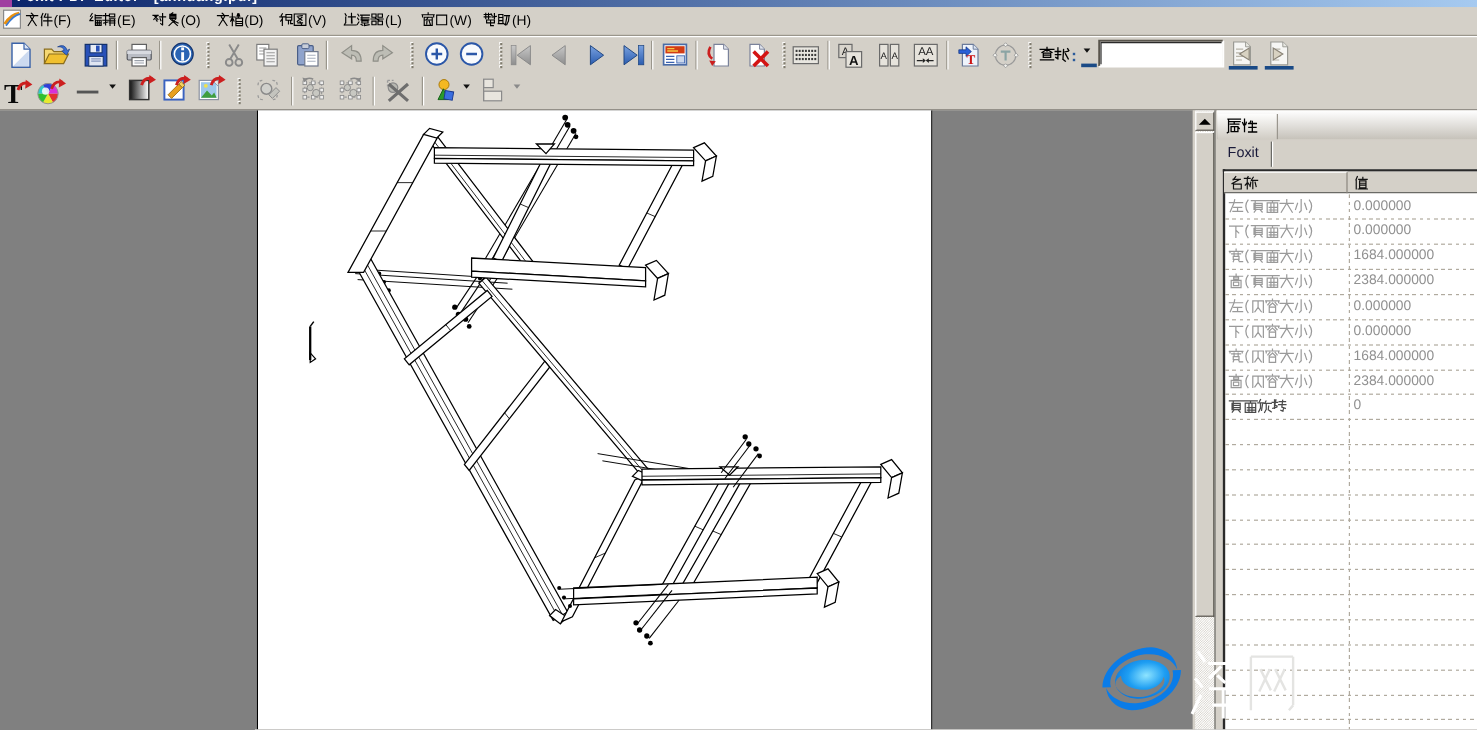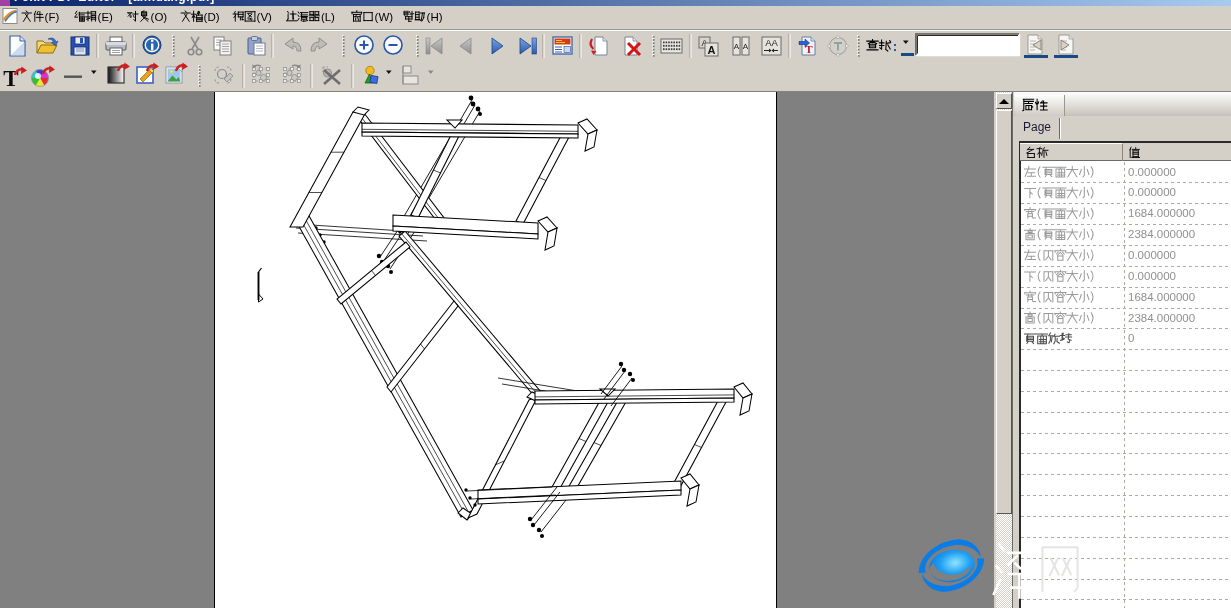--- a/index.html
+++ b/index.html
@@ -471,21 +471,21 @@
     <div class="abs" style="left:1014px;top:92px;width:217px;height:516px;background:#d4d0c8"></div>
     <div class="abs" style="left:1014px;top:92px;width:217px;height:24px;background:linear-gradient(to bottom,#ffffff,#c6c2ba)"></div>
     <div class="abs" style="left:1015px;top:95px;width:50px;height:21px;background:linear-gradient(to bottom,#fdfdfc,#d0ccc4);border-right:1px solid #9a968e"></div>
     <svg style="position:absolute;left:1015px;top:95px" width="216" height="22" viewBox="0 0 216 22">
       <path d="M8.3,4.3L18.7,4.3M8.8,4.3L8.8,15.0M8.8,6.4L18.4,6.4M8.8,15.0L7.8,15.7M10.1,8.5L17.4,8.5M13.5,6.4L13.5,8.5M10.9,10.5L16.6,10.5M16.6,10.5L16.6,14.7M16.6,14.7L10.9,14.7M10.9,14.7L10.9,10.5M13.8,10.5L13.8,14.7M16.6,10.8L17.7,12.1" fill="none" stroke="#000" stroke-width="1.08" stroke-linecap="square"></path>
       <path d="M22.1,4.3L22.1,14.7M20.5,7.2L21.3,9.0M23.6,6.9L23.1,8.7M27.3,5.9L26.5,7.7M25.5,7.9L32.0,7.9M25.7,11.1L31.7,11.1M28.6,6.1L28.6,15.0M25.5,15.0L32.2,15.0" fill="none" stroke="#000" stroke-width="1.08" stroke-linecap="square"></path>
     </svg>
     <div class="abs" style="left:1015px;top:117px;width:216px;height:24px;background:#d4d0c8"></div>
     <div class="abs" style="left:1059px;top:118px;width:1px;height:21px;background:#6a6a66"></div>
     <div class="abs" style="left:1060px;top:118px;width:1px;height:21px;background:#fff"></div>
-    <div class="abs" style="left:1023px;top:120px;font-size:12px;color:#1a1a3a">Page</div>
+    <div class="abs" style="left:1023px;top:120px;font-size:12px;color:#1a1a3a">Foxit</div>
     <div class="abs" style="left:1019px;top:141px;width:212px;height:467px;background:#fff;border-left:2px solid #2a2a2a;border-top:2px solid #2a2a2a"></div>
     <div class="abs" style="left:1020px;top:143px;width:211px;height:18px;background:#d4d0c8;border-bottom:1.2px solid #6a6a66"></div>
     <div class="abs" style="left:1020px;top:143px;width:103px;height:18px;border-right:1px solid #8a867e;border-top:1px solid #fff"></div>
     <svg style="position:absolute;left:1020px;top:143px" width="211" height="19" viewBox="0 0 211 19">
       <path d="M9.8,4.2L7.6,6.9M7.6,6.4L13.6,6.4M12.9,6.6L6.7,10.0M7.9,10.5L14.4,10.5M14.4,10.5L14.4,14.5M14.4,14.5L7.9,14.5M7.9,14.5L7.9,10.5M7.9,10.5L14.4,10.5" fill="none" stroke="#111" stroke-width="1.00" stroke-linecap="square"></path>
       <path d="M17.0,5.7L21.8,5.7M20.1,4.2L19.4,5.4M19.4,5.7L19.4,14.5M17.7,11.2L19.2,9.3M21.1,11.2L20.1,9.5M24.4,4.7L23.2,6.4M22.8,7.3L28.0,7.3M24.0,7.3L24.0,14.3M22.3,8.8L21.8,12.4M25.9,8.8L26.8,12.4" fill="none" stroke="#111" stroke-width="1.00" stroke-linecap="square"></path>
       <path d="M111.1,4.2L109.9,6.9M110.2,6.4L110.2,14.5M112.3,6.4L119.3,6.4M115.7,4.7L115.7,6.4M113.0,7.8L118.3,7.8M118.3,7.8L118.3,13.6M118.3,13.6L113.0,13.6M113.0,13.6L113.0,7.8M113.0,9.7L118.3,9.7M113.0,11.2L118.3,11.2M111.8,14.5L119.5,14.5" fill="none" stroke="#111" stroke-width="1.00" stroke-linecap="square"></path>
     </svg>
     <div class="abs" style="left:1128px;top:165.5px;font-size:11.5px;color:#909090">0.000000</div>
     <div class="abs" style="left:1128px;top:186.3px;font-size:11.5px;color:#909090">0.000000</div>

